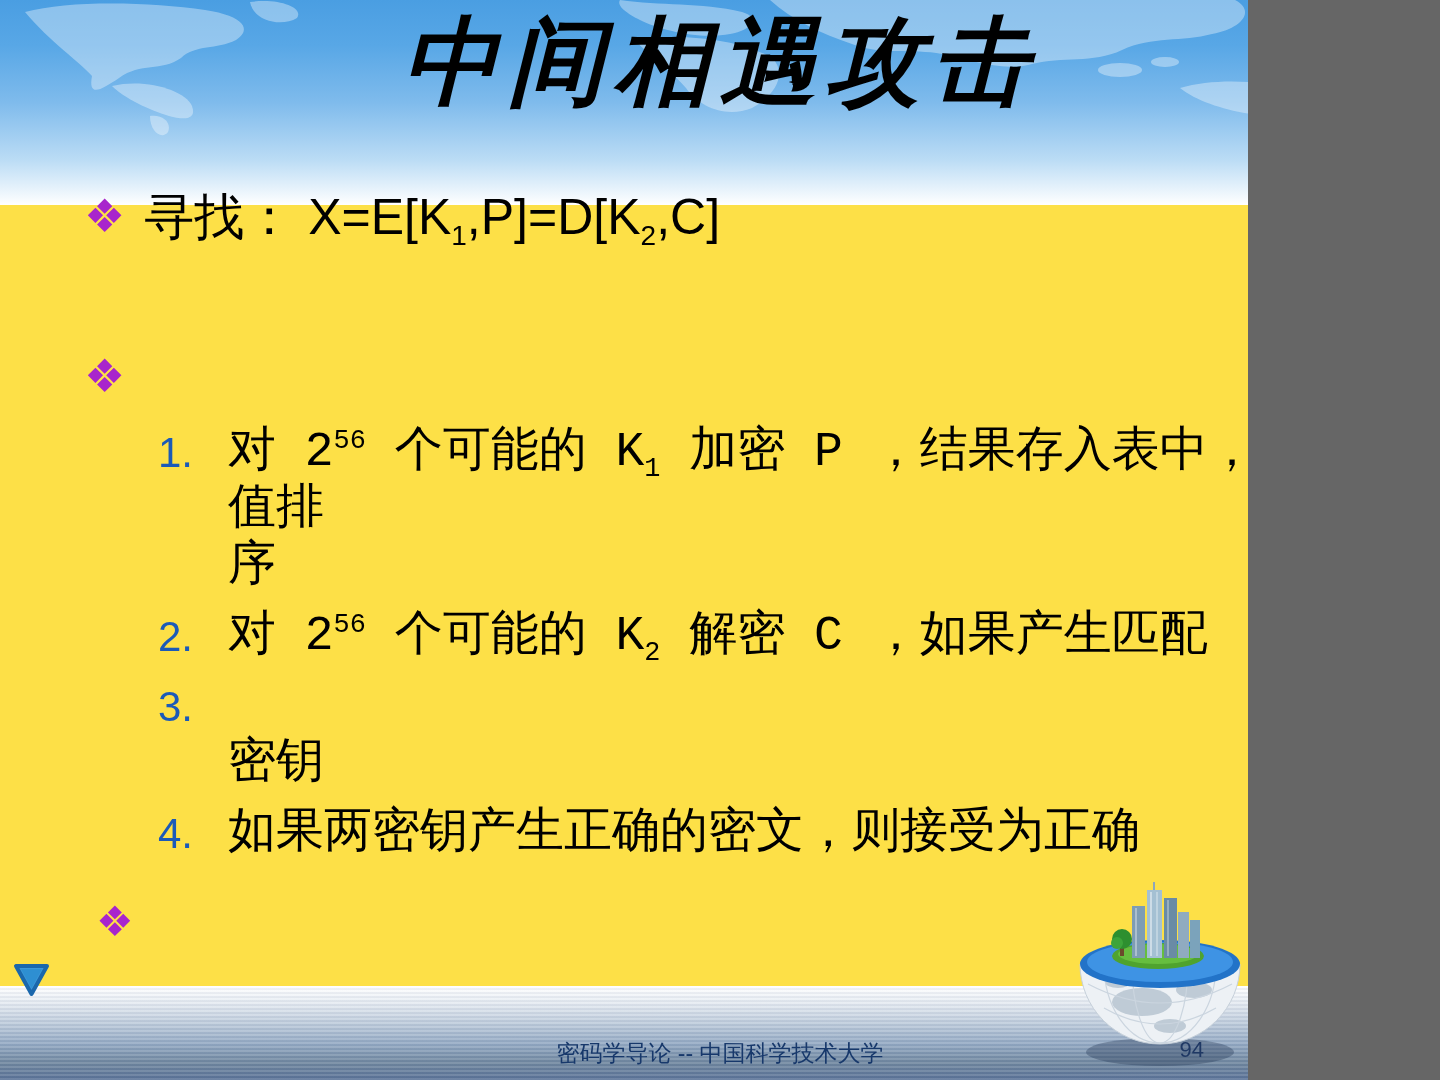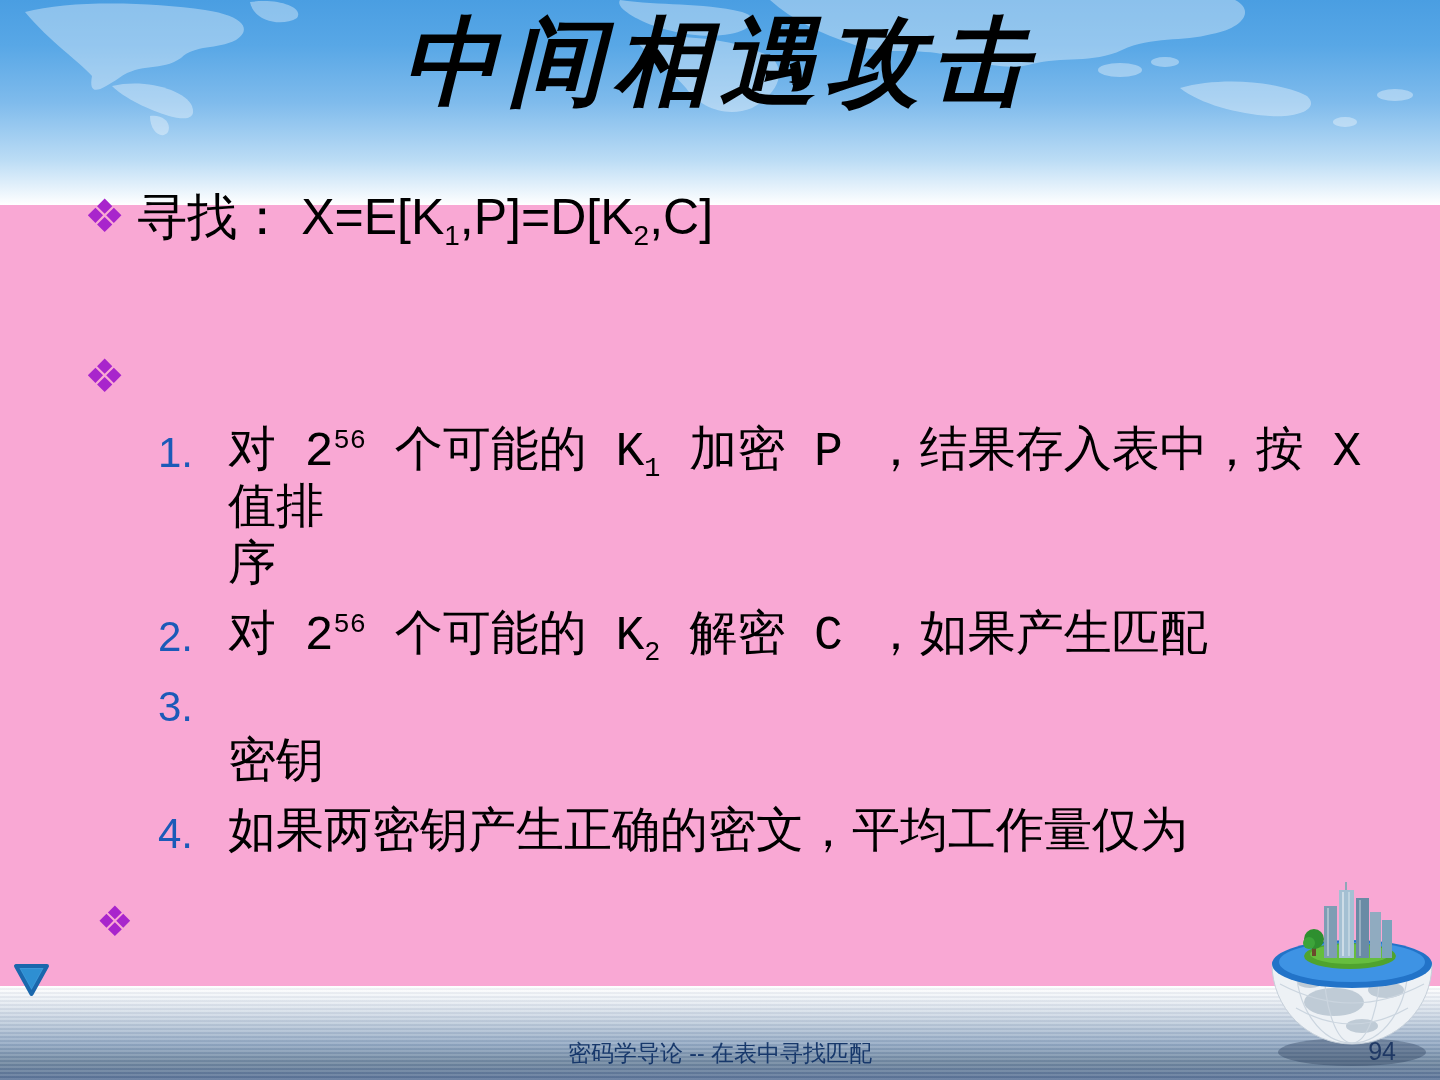--- a/index.html
+++ b/index.html
@@ -1,18 +1,18 @@
 <!DOCTYPE html>
 <html><head>
 <meta charset="utf-8">
 <style>
   html,body { margin:0; padding:0; background:#666; }
   .slide {
-    position:relative; width:1440px; height:1080px;
-    background:#f9a8d4; overflow:hidden;
+    position:relative; width:1248px; height:1080px;
+    background:#fde047; overflow:hidden;
     font-family:"Liberation Sans", sans-serif;
     color:#000;
   }
   
   .header {
     position:absolute; left:0; top:0; width:1440px; height:205px;
     background:linear-gradient(180deg,#4A9EE2 0%, #58A7E6 22%, #7FBBEC 50%, #BBDCF5 78%, #FFFFFF 100%);
   }
   .worldmap { position:absolute; left:0; top:0; width:1440px; height:205px; }
   .title {
@@ -22,21 +22,21 @@
     font-style:italic; font-weight:700;
     font-size:96px; line-height:110px; letter-spacing:10px;
     color:#000;
   }
   
   .bullet { position:absolute; display:flex; align-items:flex-start; }
   .marker {
     color:#A825CC; flex:none;
     font-size:46px; line-height:60px; margin-right:12px;
   }
-  .btext { font-size:50px; line-height:62px; }
+  .btext { font-size:50px; line-height:62px;margin-left:7px; }
   .btext sub, .btext sup { font-size:56%; line-height:0; }
   .b-find { left:84px; top:186px; width:1320px; }
   .b-algo { left:84px; top:346px; width:1320px; }
   .b-attack { left:96px; top:892px; width:1320px; }
   .b-attack .marker { font-size:42px; margin-right:36px; }
   
   .olist { position:absolute; left:158px; top:424px; width:1240px; }
   .oitem { display:flex; margin-bottom:13px; }
   .onum {
     flex:none; width:70px; color:#1B5AB8;
@@ -57,21 +57,21 @@
       rgba(30,50,90,0.07) 2px 4px);
     mix-blend-mode:normal; opacity:.8;
   }
   .footer-text {
     position:absolute; left:0; top:1040px; width:1440px;
     text-align:center; font-size:23px; line-height:26px;
     color:#17386B;
   }
   .page-number {
     position:absolute; right:44px; top:1037px;
-    font-size:25px; color:#1F3864; z-index:5;
+    font-size:22px; color:#1F3864; z-index:5;
   }
   .nav-triangle { position:absolute; left:13px; top:963px; width:38px; height:35px; }
   .globe { position:absolute; right:2px; top:872px; width:172px; height:206px; z-index:3; }
 </style>
 </head>
 <body>
 
 <div class="slide">
 
   <div class="header">
@@ -115,21 +115,21 @@
       <span class="otext"><span>对 2</span><sup>56</sup><span> 个可能的 K</span><sub>2</sub><span> 解密 C ，如果产生匹配</span></span>
     </div>
 
     <div class="oitem">
       <span class="onum">3.</span>
       <span class="otext"><br><span>密钥</span></span>
     </div>
 
     <div class="oitem">
       <span class="onum">4.</span>
-      <span class="otext">如果两密钥产生正确的密文，平均工作量仅为</span>
+      <span class="otext">如果两密钥产生正确的密文，则接受为正确</span>
     </div>
 
   </div>
 
   <div class="bullet b-attack">
     <span class="marker">❖</span>
   </div>
 
   <div class="sea">
     <div class="sea-ripples"></div>
@@ -178,16 +178,16 @@
       <rect x="104" y="40" width="11" height="46" fill="#90ABC0"></rect>
       <rect x="116" y="48" width="10" height="38" fill="#7BA3BB"></rect>
       <rect x="76" y="20" width="2" height="64" fill="rgba(255,255,255,0.45)"></rect>
       <rect x="82" y="20" width="2" height="64" fill="rgba(255,255,255,0.3)"></rect>
       <rect x="61" y="36" width="2" height="48" fill="rgba(255,255,255,0.35)"></rect>
       <rect x="93" y="28" width="2" height="56" fill="rgba(255,255,255,0.3)"></rect>
       <rect x="79" y="10" width="2" height="8" fill="#8FA6B8"></rect>
     </g>
   </svg>
 
-  <div class="footer-text">密码学导论 -- 在表中寻找匹配</div>
+  <div class="footer-text">密码学导论 -- 中国科学技术大学</div>
   <div class="page-number">94</div>
 
 </div>
 
 </body></html>

